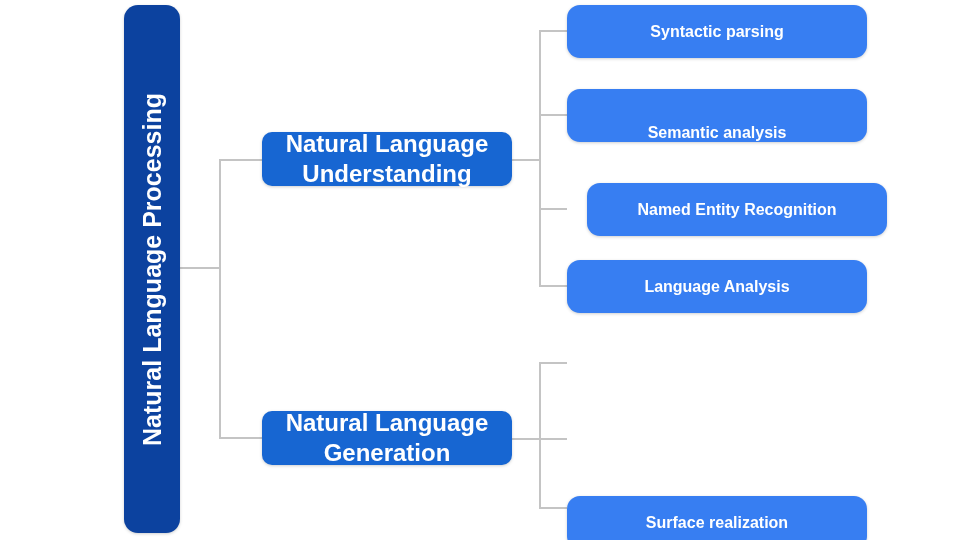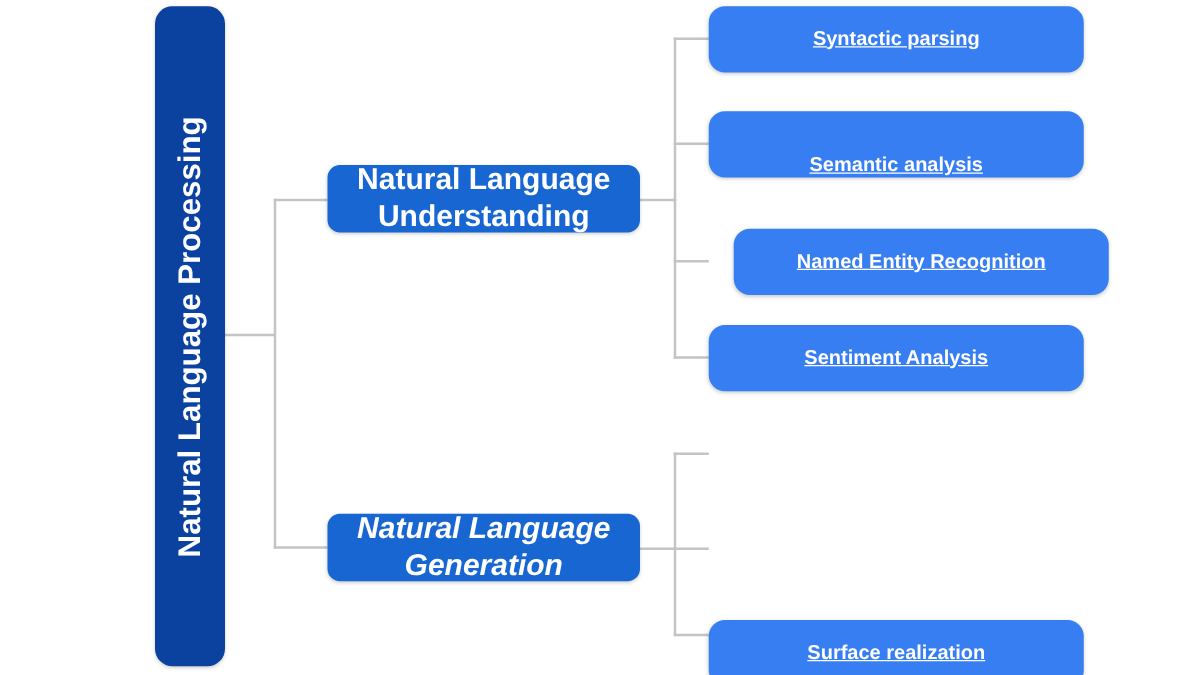--- a/index.html
+++ b/index.html
@@ -47,29 +47,28 @@
 
   .branch-node {
     left: 262px;
     width: 250px; height: 54px;
     background: var(--branch-fill);
     border-radius: 10px;
     font-size: 24px;
     line-height: 1.25;
   }
   .branch-nlu { top: 132px; }
-  .branch-nlg { top: 411px; font-style: italic; }
+  .branch-nlg { top: 411px; }
 
   .leaf-node {
     left: 567px;
     width: 300px; height: 53px;
     background: var(--leaf-fill);
     border-radius: 13px;
     font-size: 16px;
-    text-decoration: underline;
   }
   .leaf-1 { top: 5px; }
   .leaf-2 { top: 89px; align-items: flex-end; }
   .leaf-3 { top: 183px; margin-left: 20px; }
   .leaf-4 { top: 260px; }
   .leaf-5 { top: 337px; }
   .leaf-6 { top: 413px; }
   .leaf-7 { top: 496px; }
 
   .line {
@@ -128,20 +127,20 @@
   <div class="node leaf-node leaf-1">
     <span>Syntactic parsing</span>
   </div>
   <div class="node leaf-node leaf-2">
     <span>Semantic analysis</span>
   </div>
   <div class="node leaf-node leaf-3">
     <span>Named Entity Recognition</span>
   </div>
   <div class="node leaf-node leaf-4">
-    <span>Sentiment Analysis</span>
+    <span>Language Analysis</span>
   </div>
 
   <div class="node leaf-node leaf-7">
     <span>Surface realization</span>
   </div>
 
 </div>
 
 </body></html>

